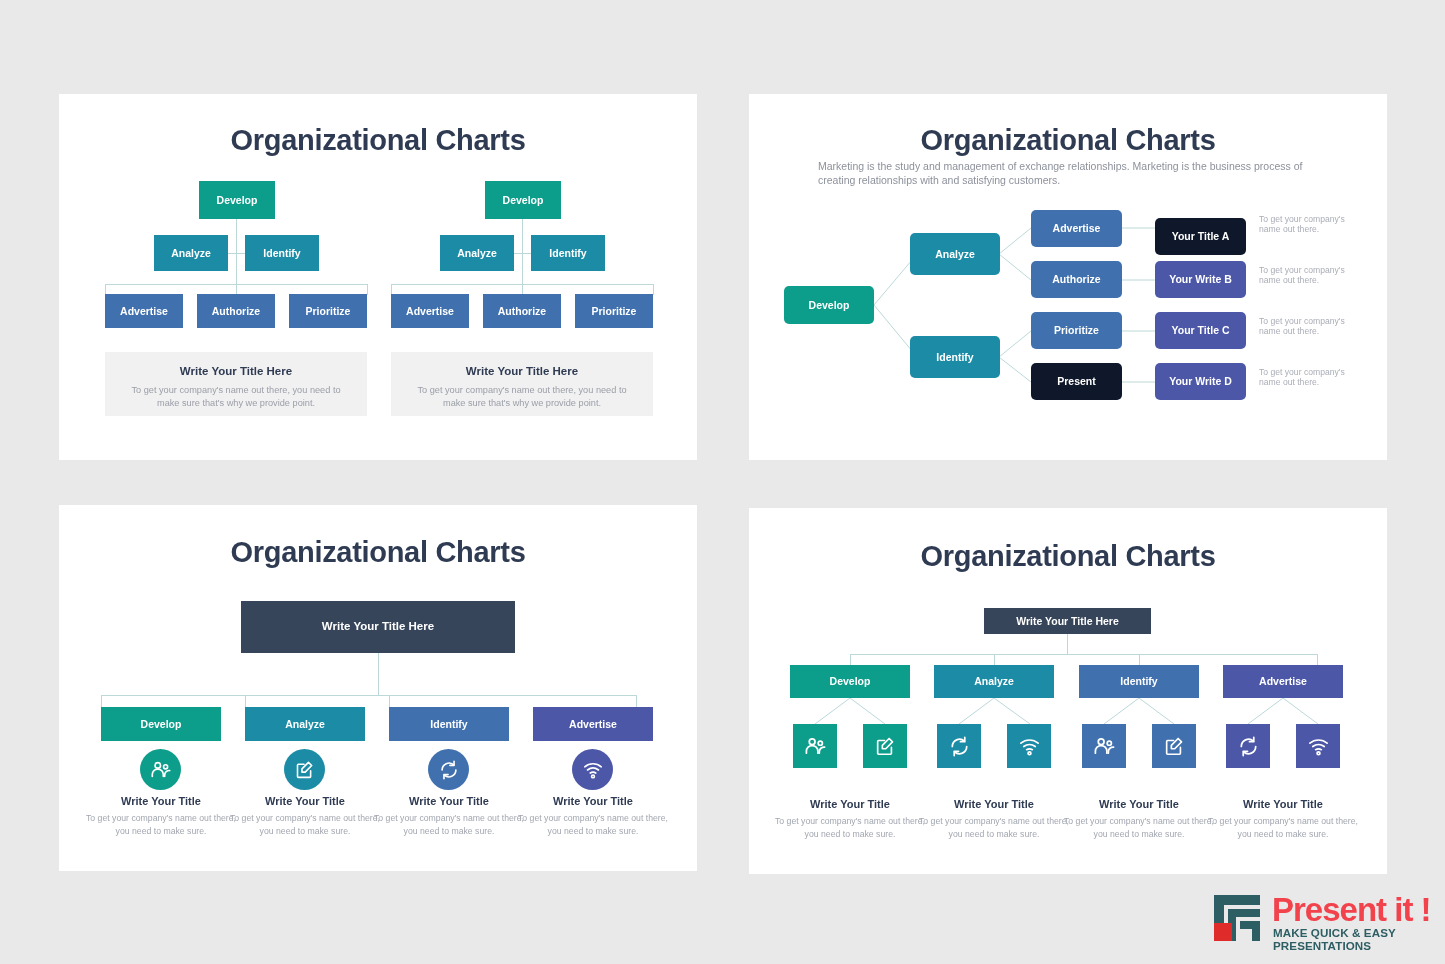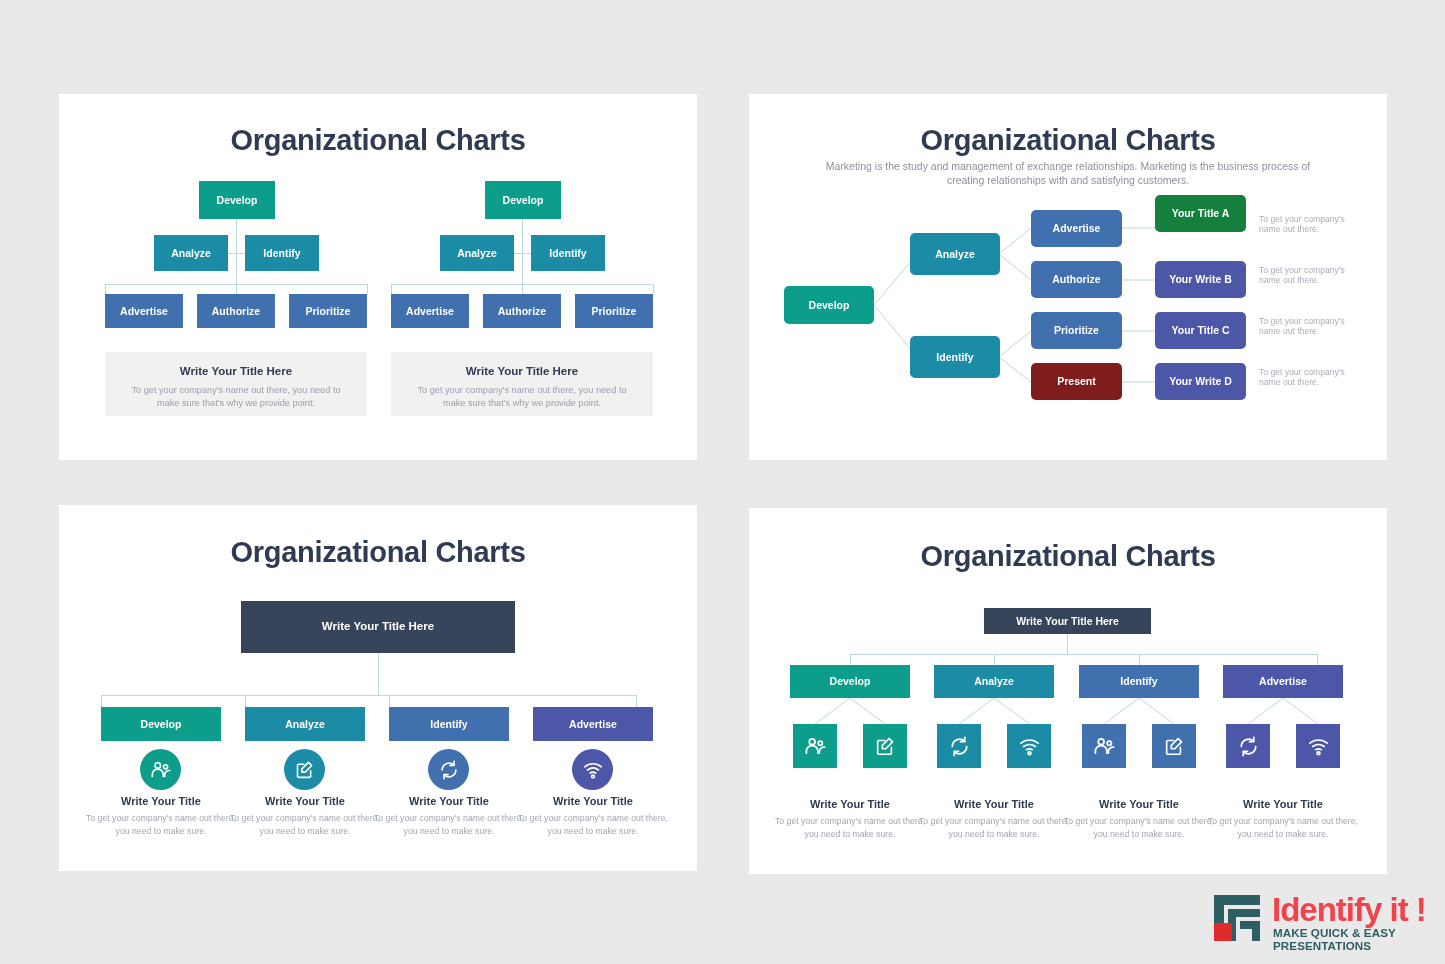--- a/index.html
+++ b/index.html
@@ -31,21 +31,21 @@
     font-size: 29px;
     font-weight: bold;
     color: #2f3b53;
     letter-spacing: -0.3px;
   }
   .slide-sub {
     position: absolute;
     left: 50%;
     transform: translateX(-50%);
     width: 500px;
-    text-align: center;
+    text-align: left;
     font-size: 10.5px;
     line-height: 14px;
     color: #8d919b;
   }
 
   
   .node {
     position: absolute;
     box-sizing: border-box;
     display: flex;
@@ -196,23 +196,23 @@
     </g>
   </svg>
 
   <div class="node rnode" style="left:35px;top:192px;width:90px;height:38px;background:#0d9d8b;">Develop</div>
   <div class="node rnode" style="left:161px;top:139px;width:90px;height:42px;background:#1c8ca6;">Analyze</div>
   <div class="node rnode" style="left:161px;top:242px;width:90px;height:42px;background:#1c8ca6;">Identify</div>
 
   <div class="node rnode" style="left:282px;top:116px;width:91px;height:37px;background:#4071ae;">Advertise</div>
   <div class="node rnode" style="left:282px;top:167px;width:91px;height:37px;background:#4071ae;">Authorize</div>
   <div class="node rnode" style="left:282px;top:218px;width:91px;height:37px;background:#4071ae;">Prioritize</div>
-  <div class="node rnode" style="left:282px;top:269px;width:91px;height:37px;background:#7f1d1d;">Present</div>
-
-  <div class="node rnode" style="left:406px;top:101px;width:91px;height:37px;background:#15803d;">Your Title A</div>
+  <div class="node rnode" style="left:282px;top:269px;width:91px;height:37px;background:#0f172a;">Present</div>
+
+  <div class="node rnode" style="left:406px;top:124px;width:91px;height:37px;background:#0f172a;">Your Title A</div>
   <div class="node rnode" style="left:406px;top:167px;width:91px;height:37px;background:#4c57a7;">Your Write B</div>
   <div class="node rnode" style="left:406px;top:218px;width:91px;height:37px;background:#4c57a7;">Your Title C</div>
   <div class="node rnode" style="left:406px;top:269px;width:91px;height:37px;background:#4c57a7;">Your Write D</div>
 
   <div class="sidedesc" style="left:510px;top:120px;">To get your company's name out there.</div>
   <div class="sidedesc" style="left:510px;top:171px;">To get your company's name out there.</div>
   <div class="sidedesc" style="left:510px;top:222px;">To get your company's name out there.</div>
   <div class="sidedesc" style="left:510px;top:273px;">To get your company's name out there.</div>
 </div>
 
@@ -377,15 +377,15 @@
   <div class="cap-d" style="left:454px;top:307px;width:160px;">To get your company's name out there, you need to make sure.</div>
 </div>
 
 <div id="logo">
   <svg width="52" height="50" viewBox="0 0 52 50">
     <path d="M2 2 H48 V12 H12 V48 H2 Z" fill="#2d5e63"></path>
     <path d="M16 16 H48 V24 H24 V48 H16 Z" fill="#2d5e63"></path>
     <path d="M28 28 H48 V48 H40 V36 H28 Z" fill="#2d5e63"></path>
     <rect x="2" y="30" width="18" height="18" fill="#e02b2b"></rect>
   </svg>
-  <div class="logo-word">Identify it !</div>
+  <div class="logo-word">Present it !</div>
   <div class="logo-tag">MAKE QUICK &amp; EASY PRESENTATIONS</div>
 </div>
 
 </body></html>

